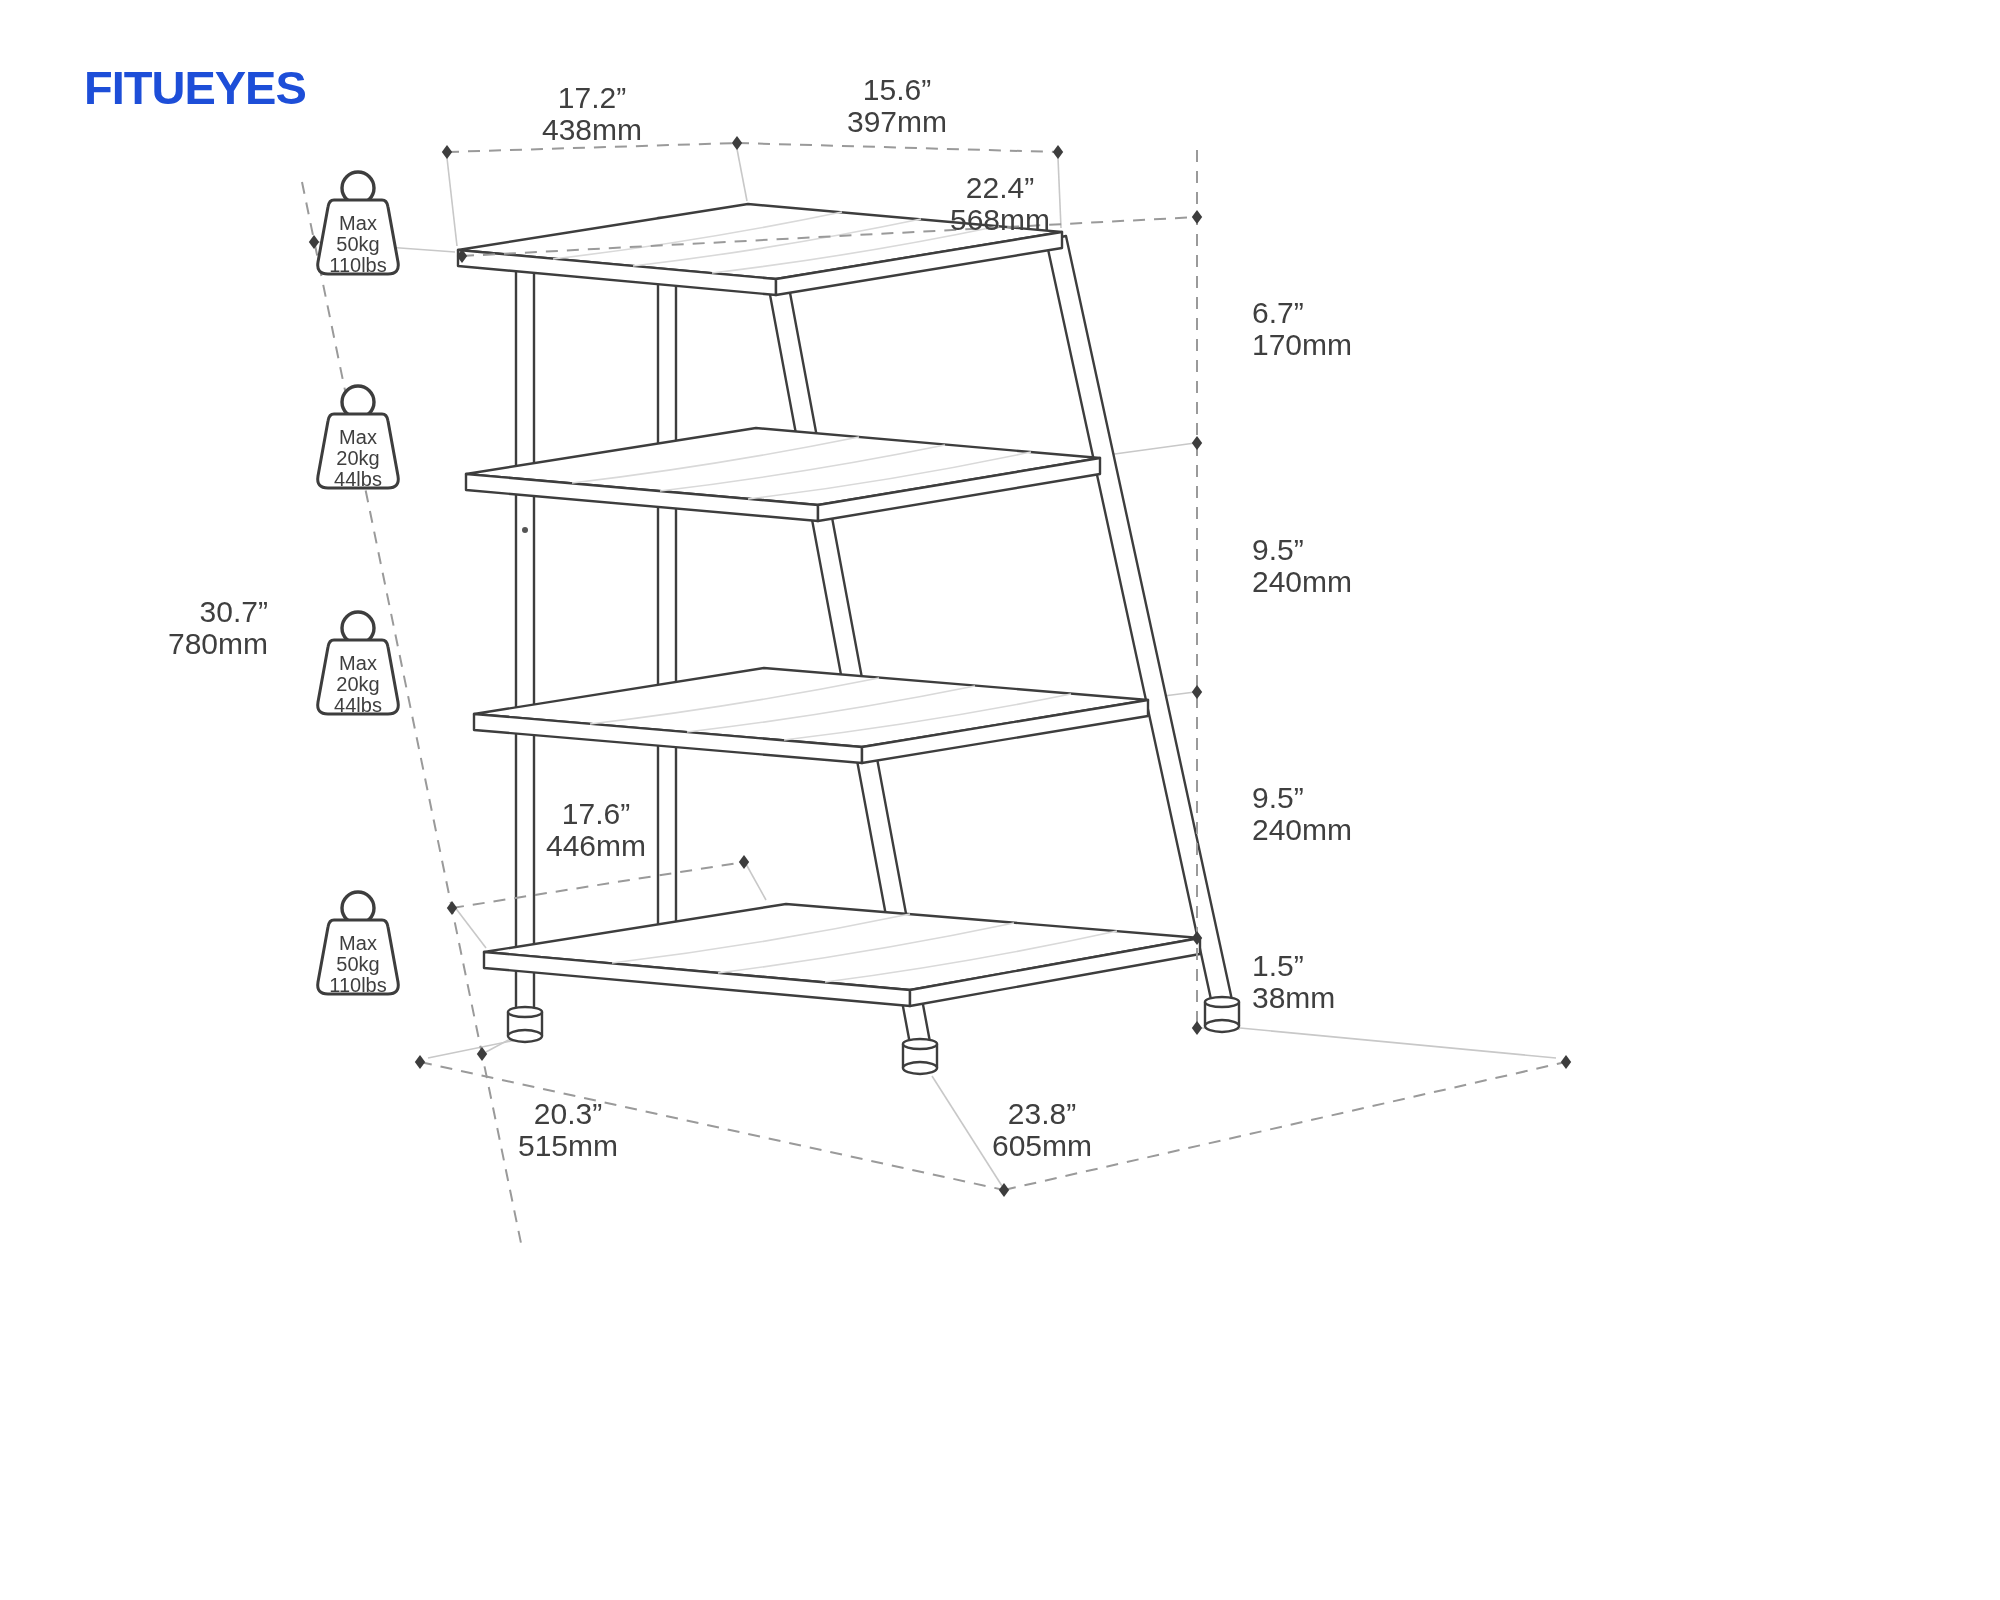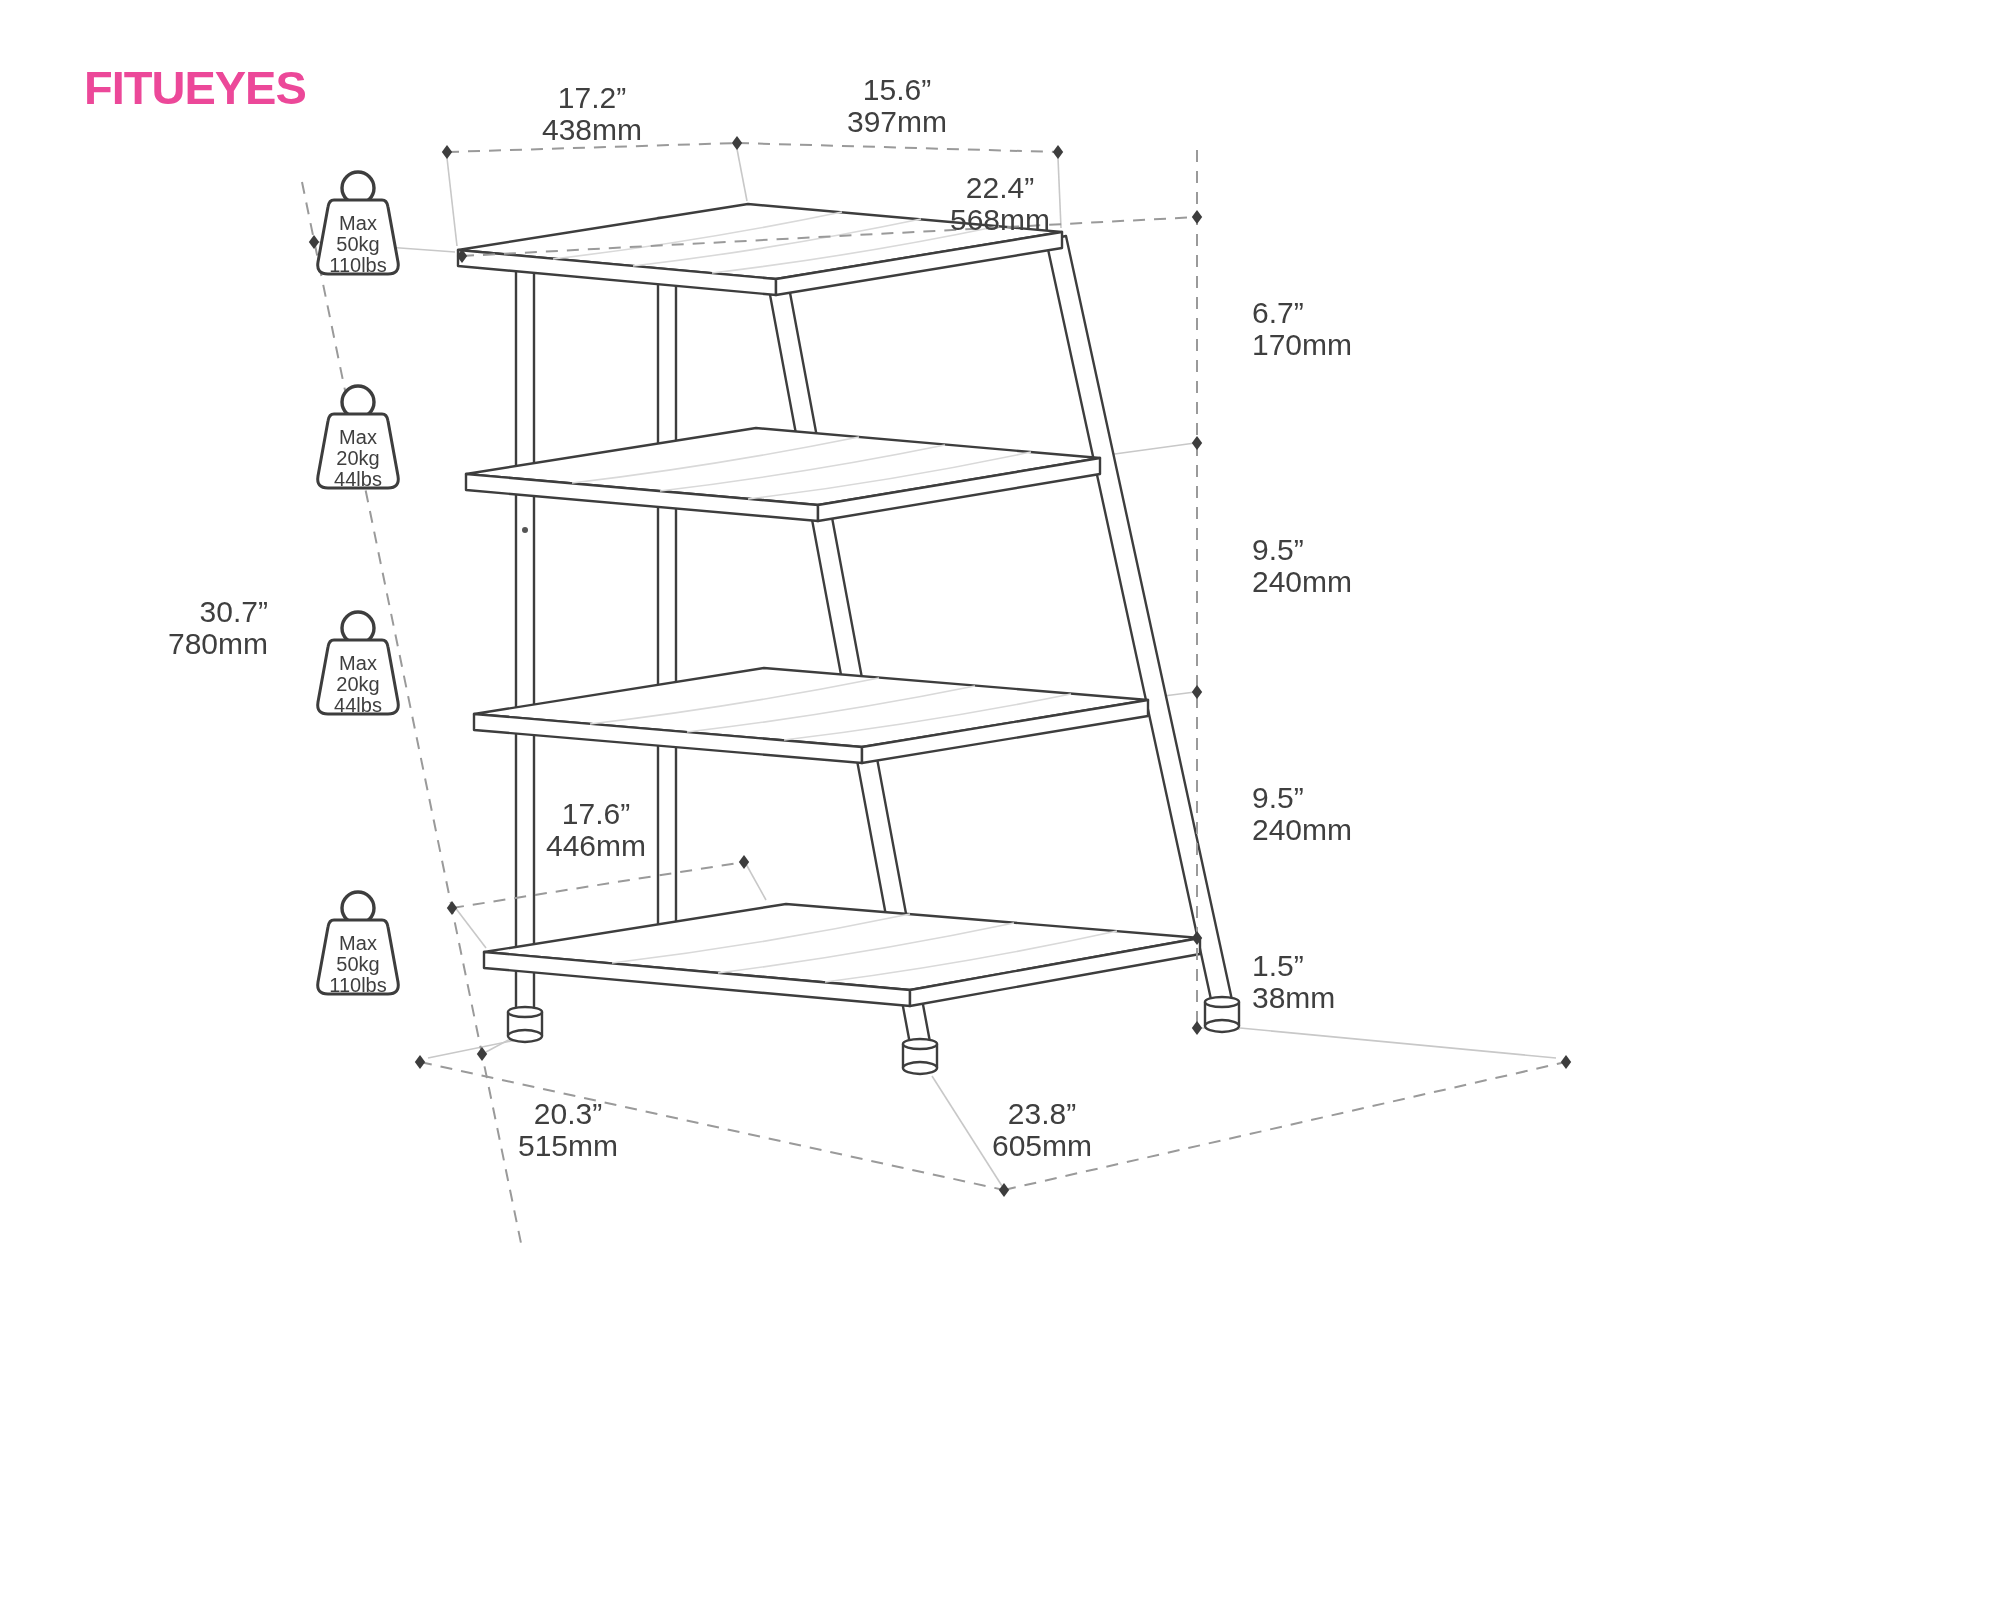--- a/index.html
+++ b/index.html
@@ -1,19 +1,19 @@
 <!DOCTYPE html>
 <html><head>
 <meta charset="utf-8">
 <style>
   html,body{margin:0;padding:0;background:#ffffff;}
   .stage{position:relative;width:2000px;height:1600px;background:#ffffff;overflow:hidden;
          font-family:"Liberation Sans",sans-serif;}
   .logo{position:absolute;left:84px;top:60px;font-size:47px;font-weight:900;
-        letter-spacing:-1px;color:#ec4899;}
+        letter-spacing:-1px;color:#1d4ed8;}
   svg{position:absolute;left:0;top:0;}
   
   .ln   {fill:none;stroke:#3d3d3d;stroke-width:2.4;stroke-linejoin:round;stroke-linecap:round;}
   .face {fill:#ffffff;stroke:#3d3d3d;stroke-width:2.4;stroke-linejoin:round;}
   .grain{fill:none;stroke:#d9d9d9;stroke-width:1.6;}
   .dash {fill:none;stroke:#9a9a9a;stroke-width:2;stroke-dasharray:12 9;}
   .ext  {fill:none;stroke:#c8c8c8;stroke-width:1.6;}
   .dm   {fill:#3d3d3d;}
   .dim  {font-family:"Liberation Sans",sans-serif;font-size:30px;fill:#3f3f3f;text-anchor:middle;}
   .dim.start{text-anchor:start;}

